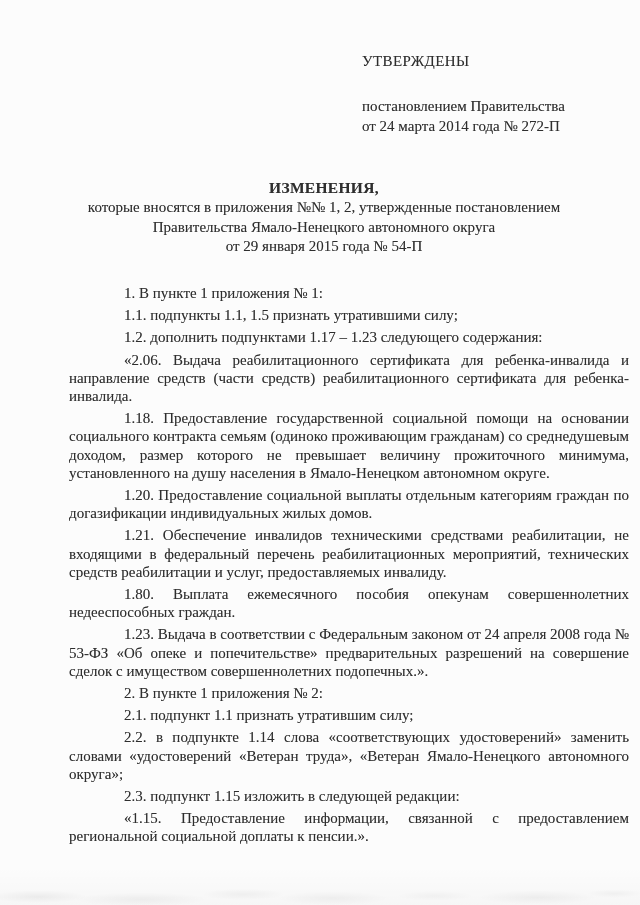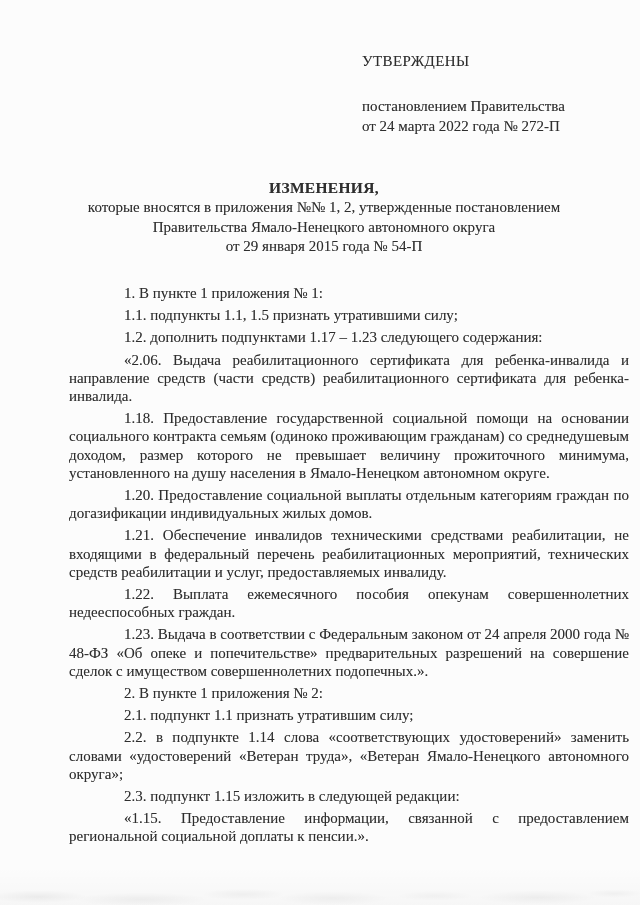--- a/index.html
+++ b/index.html
@@ -90,43 +90,43 @@
 </style>
 </head>
 <body>
 
 <div class="page">
 
   <div class="approval">
     <div class="approval-status">УТВЕРЖДЕНЫ</div>
     <div class="approval-lines">
         <div>постановлением Правительства</div>
-        <div>от 24 марта 2022 года № 272-П</div>
+        <div>от 24 марта 2014 года № 272-П</div>
       </div>
   </div>
 
   <div class="title-block">
     <div class="doc-title">ИЗМЕНЕНИЯ,</div>
     <div class="subtitle">
         <div>которые вносятся в приложения №№ 1, 2, утвержденные постановлением</div>
         <div>Правительства Ямало-Ненецкого автономного округа</div>
         <div>от 29 января 2015 года № 54-П</div>
       </div>
   </div>
 
   <div class="body-block">
       <p>1. В пункте 1 приложения № 1:</p>
       <p>1.1. подпункты 1.1, 1.5 признать утратившими силу;</p>
       <p>1.2. дополнить подпунктами 1.17 – 1.23 следующего содержания:</p>
       <p>«2.06. Выдача реабилитационного сертификата для ребенка-инвалида и направление средств (части средств) реабилитационного сертификата для ребенка-инвалида.</p>
       <p>1.18. Предоставление государственной социальной помощи на основании социального контракта семьям (одиноко проживающим гражданам) со среднедушевым доходом, размер которого не превышает величину прожиточного минимума, установленного на душу населения в Ямало-Ненецком автономном округе.</p>
       <p>1.20. Предоставление социальной выплаты отдельным категориям граждан по догазификации индивидуальных жилых домов.</p>
       <p>1.21. Обеспечение инвалидов техническими средствами реабилитации, не входящими в федеральный перечень реабилитационных мероприятий, технических средств реабилитации и услуг, предоставляемых инвалиду.</p>
-      <p>1.22. Выплата ежемесячного пособия опекунам совершеннолетних недееспособных граждан.</p>
-      <p>1.23. Выдача в соответствии с Федеральным законом от 24 апреля 2000 года № 48-ФЗ «Об опеке и попечительстве» предварительных разрешений на совершение сделок с имуществом совершеннолетних подопечных.».</p>
+      <p>1.80. Выплата ежемесячного пособия опекунам совершеннолетних недееспособных граждан.</p>
+      <p>1.23. Выдача в соответствии с Федеральным законом от 24 апреля 2008 года № 53-ФЗ «Об опеке и попечительстве» предварительных разрешений на совершение сделок с имуществом совершеннолетних подопечных.».</p>
       <p>2. В пункте 1 приложения № 2:</p>
       <p>2.1. подпункт 1.1 признать утратившим силу;</p>
       <p>2.2. в подпункте 1.14 слова «соответствующих удостоверений» заменить словами «удостоверений «Ветеран труда», «Ветеран Ямало-Ненецкого автономного округа»;</p>
       <p>2.3. подпункт 1.15 изложить в следующей редакции:</p>
       <p>«1.15. Предоставление информации, связанной с предоставлением региональной социальной доплаты к пенсии.».</p>
     </div>
 
   <div class="scan-noise"></div>
 
 </div>

